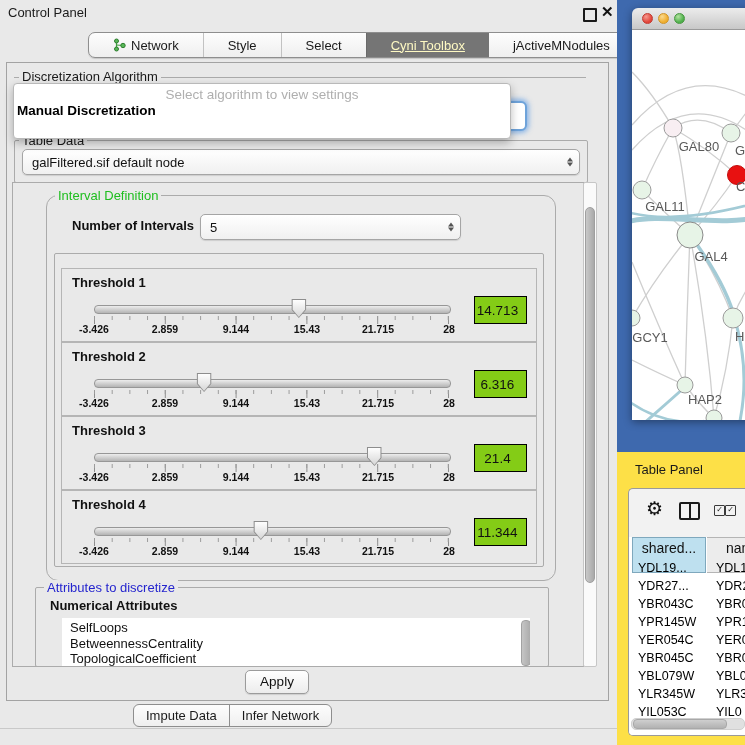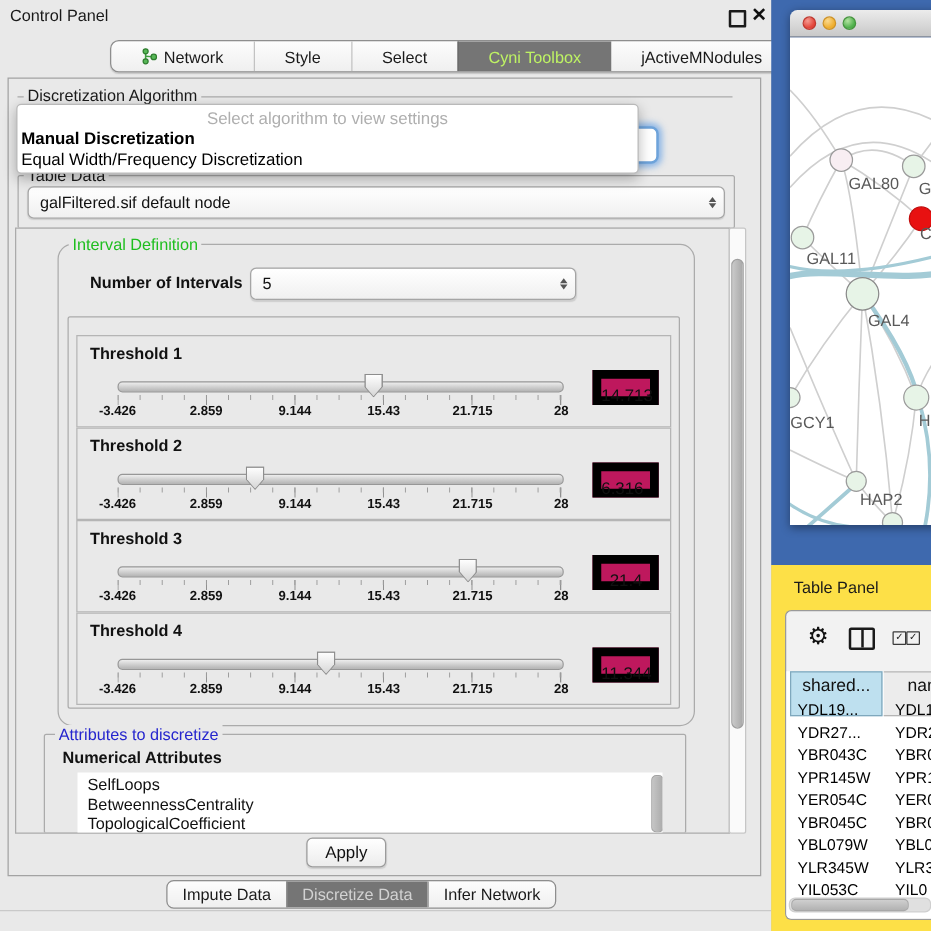--- a/index.html
+++ b/index.html
@@ -10,21 +10,21 @@
   .control-panel{position:absolute;left:0;top:0;width:617px;height:745px;background:#E9E9E9;border-right:1px solid #BFBFBF;}
   .cp-titlebar{position:absolute;left:0;top:0;width:100%;height:26px;}
   .cp-title{position:absolute;left:8px;top:5px;font-size:13px;color:#1a1a1a;}
   .float-btn{position:absolute;left:583px;top:8px;width:10px;height:10px;border:2px solid #1a1a1a;border-radius:1px;cursor:pointer;}
   .close-btn{position:absolute;left:601px;top:3px;font-size:15px;font-weight:bold;color:#111;cursor:pointer;}
 
   
   .tabbar{position:absolute;left:88px;top:32px;height:24px;display:inline-flex;border:1px solid #8E8E8E;border-radius:7px;overflow:hidden;background:linear-gradient(#FDFDFD,#EFEFEF);box-shadow:0 1px 1px rgba(0,0,0,.15);}
   .tab{display:flex;align-items:center;gap:5px;padding:0 24px;font-size:13px;color:#1a1a1a;border-left:1px solid #C2C2C2;cursor:pointer;white-space:nowrap;}
   .tab:first-child{border-left:none;}
-  .tab.selected{background:#757575;color:#bef264;border-left:1px solid #6a6a6a;}
+  .tab.selected{background:#757575;color:#fef9c3;border-left:1px solid #6a6a6a;text-decoration:underline;}
   .tab.selected + .tab{border-left:none;}
 
   
   .content-border{position:absolute;left:6px;top:62px;width:601px;height:637px;border:1px solid #A3A3A3;background:#E9E9E9;}
   .group-label{position:absolute;font-size:13px;background:#E9E9E9;padding:0 3px;white-space:nowrap;}
   .disc-line{position:absolute;left:14px;top:77px;width:572px;border-top:1px solid #ABABAB;}
   .disc-label{left:19px;top:69px;color:#1a1a1a;}
   .focus-combo{position:absolute;left:20px;top:101px;width:503px;height:26px;border-radius:6px;background:#fff;border:2px solid #6EA3DA;box-shadow:0 0 5px 2px rgba(100,160,230,.7);}
 
   .td-group{position:absolute;left:14px;top:140px;width:572px;height:41px;border:1px solid #ABABAB;border-radius:2px;}
@@ -53,21 +53,21 @@
   .t-label{position:absolute;left:10px;top:6px;font-size:13px;font-weight:bold;color:#111;}
   .slider{position:absolute;left:32px;top:30px;width:355px;height:30px;}
   .track{position:absolute;left:0;top:6px;width:100%;height:7px;border-radius:4px;background:linear-gradient(#EDEDED,#B4B4B4);border:1px solid #979797;}
   .thumb{position:absolute;top:0;width:15px;height:19px;transform:translateX(-50%);clip-path:polygon(0 0,100% 0,100% 55%,50% 100%,0 55%);background:#8D8D8D;cursor:pointer;}
   .thumb::after{content:"";position:absolute;inset:1px;clip-path:polygon(0 0,100% 0,100% 55%,50% 100%,0 55%);background:linear-gradient(#FEFEFE,#D6D6D6);}
   .ticks{position:absolute;left:32px;top:47px;width:355px;height:8px;}
   .ticks .major{position:absolute;left:0;right:0;top:0;height:8px;background-image:linear-gradient(90deg,#8F8F8F 1px,transparent 1px);background-size:20% 100%;border-right:1px solid #8F8F8F;}
   .ticks .minor{position:absolute;left:0;right:0;top:0;height:4px;background-image:linear-gradient(90deg,#9B9B9B 1px,transparent 1px);background-size:5% 100%;border-right:1px solid #9B9B9B;}
   .ticklabels{position:absolute;left:32px;top:54px;width:355px;height:12px;}
   .ticklabels span{position:absolute;transform:translateX(-50%);font-size:10.5px;font-weight:bold;color:#111;white-space:nowrap;}
-  .value-box{position:absolute;right:9px;top:27px;width:53px;height:28px;background:#be185d;border:7px solid #000000;font-size:13.5px;color:#111;text-align:right;line-height:28px;padding-right:6px;box-sizing:border-box;}
+  .value-box{position:absolute;right:9px;top:27px;width:53px;height:28px;background:#84cc16;border:1px solid #000000;font-size:13.5px;color:#111;text-align:center;line-height:28px;padding-right:6px;box-sizing:border-box;}
 
   .attr-group{position:absolute;left:22px;top:404px;width:512px;height:78px;border:1px solid #ABABAB;border-radius:2px;overflow:visible;}
   .attr-label{left:8px;top:-8px;color:#2525CE;}
   .attr-heading{position:absolute;left:14px;top:10px;font-size:13px;font-weight:bold;color:#111;}
   .listbox{position:absolute;left:26px;top:30px;width:468px;height:49px;background:#fff;overflow:hidden;}
   .list-item{font-size:13px;color:#111;padding-left:8px;line-height:15.5px;}
   .list-item:first-child{margin-top:2px;}
   .list-scroll{position:absolute;right:1px;top:2px;width:8px;height:45px;}
   .list-thumb{position:absolute;left:0;top:0;width:8px;height:44px;border-radius:4px;background:linear-gradient(90deg,#C5C5C5,#ACACAC);border:1px solid #A2A2A2;}
 
@@ -291,23 +291,20 @@
 
     <div class="main-scroll">
         <div class="main-thumb"></div>
       </div>
 
     <div class="apply-btn">Apply</div>
 
     <div class="bottom-tabbar">
       <div class="btab">
           <span>Impute Data</span>
-        </div>
-      <div class="btab selected">
-          <span>Discretize Data</span>
         </div>
       <div class="btab">
           <span>Infer Network</span>
         </div>
     </div>
 
     <div class="cp-divider"></div>
   </div>
 
   <div class="right-area">
@@ -436,16 +433,15 @@
               <div class="tp-hthumb"></div>
             </div>
         </div>
       </div>
     </div>
   </div>
 
   <div class="algo-popup">
     <div class="popup-placeholder">Select algorithm to view settings</div>
     <div class="popup-item bold">Manual Discretization</div>
-    <div class="popup-item plain">Equal Width/Frequency Discretization</div>
   </div>
 
 </div>
 
 </body></html>

